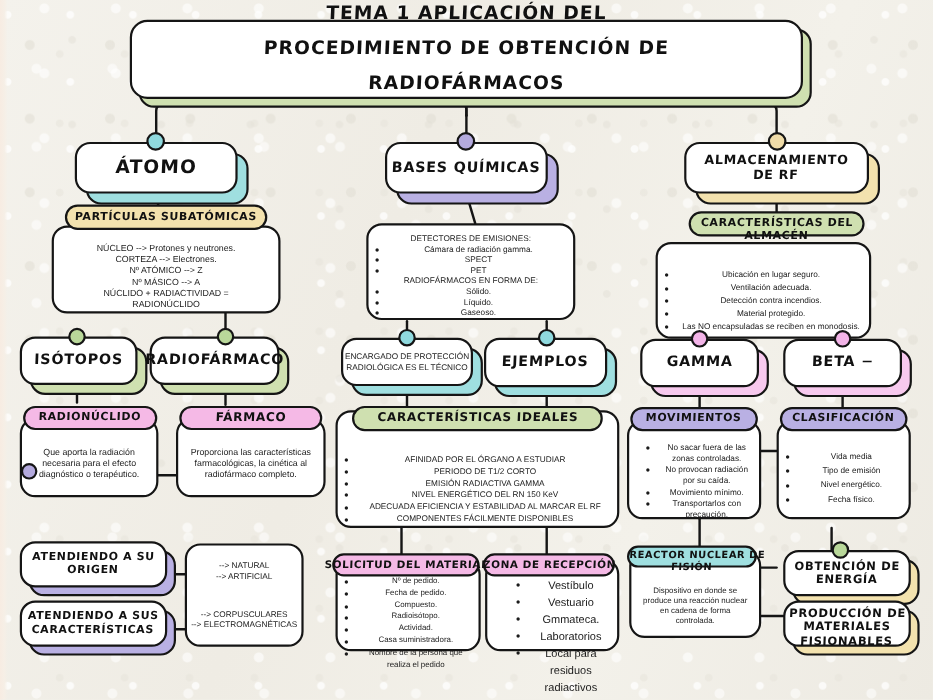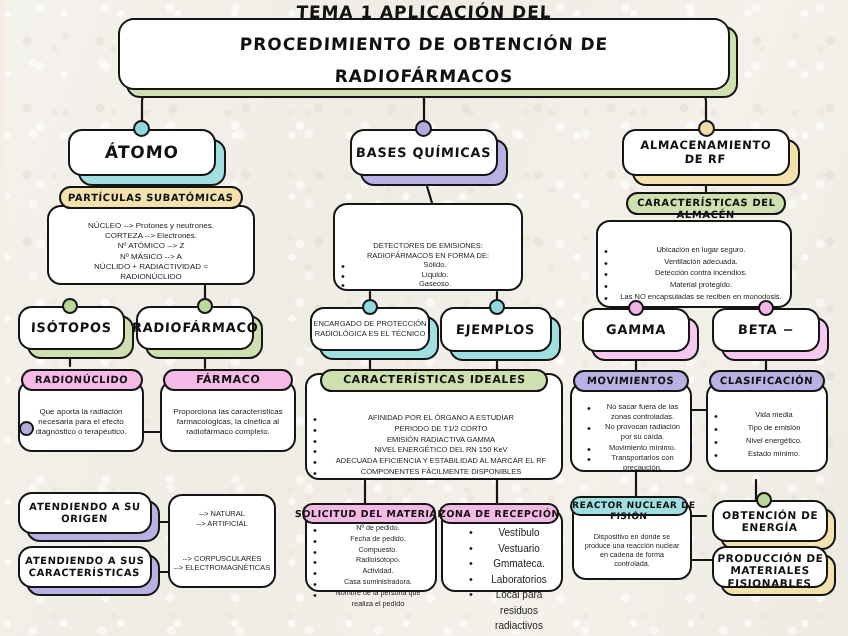--- a/index.html
+++ b/index.html
@@ -259,23 +259,28 @@
 
 <div class="node" style="left:350px;top:129px;width:148px;height:47px;">
   <div class="shadow" style="left:10px;top:10px;right:-10px;bottom:-10px;background:#b9b0e3;"></div>
   <div class="card">
     <span class="hand" style="font-size:13px;">BASES QUÍMICAS</span>
   </div>
 </div>
 <div class="dot" style="left:415px;top:120px;width:17px;height:17px;background:#b4aade;"></div>
 
 <div class="node" style="left:333px;top:203px;width:190px;height:88px;">
-  <div class="card" style="align-items:flex-end;">
+  <div class="card" style="align-items:flex-start;">
     <div style="width:100%;padding-top:7px;">
       <div class="body" style="font-size:7.5px;">DETECTORES DE EMISIONES:</div>
+      <ul class="blist body" style="font-size:7.5px;">
+        <li class="b">Cámara de radiación gamma.</li>
+        <li class="b">SPECT</li>
+        <li class="b">PET</li>
+      </ul>
       <div class="body" style="font-size:7.5px;">RADIOFÁRMACOS EN FORMA DE:</div>
       <ul class="blist body" style="font-size:7.5px;">
         <li class="b">Sólido.</li>
         <li class="b">Líquido.</li>
         <li class="b">Gaseoso.</li>
       </ul>
     </div>
   </div>
 </div>
 
@@ -404,21 +409,21 @@
 <div class="pill" style="left:573px;top:370px;width:116px;height:22px;background:#b9b0e3;">
   <span class="hand" style="font-size:10px;">MOVIMIENTOS</span>
 </div>
 
 <div class="node" style="left:706px;top:382px;width:122px;height:90px;">
   <div class="card" style="align-items:flex-start;">
     <ul class="blist body" style="font-size:7.5px;width:100%;padding-top:24px;line-height:1.75;">
       <li class="b">Vida media</li>
       <li class="b">Tipo de emisión</li>
       <li class="b">Nivel energético.</li>
-      <li class="b">Estado mínimo.</li>
+      <li class="b">Fecha físico.</li>
     </ul>
   </div>
 </div>
 <div class="pill" style="left:709px;top:370px;width:116px;height:22px;background:#b9b0e3;">
   <span class="hand" style="font-size:10px;">CLASIFICACIÓN</span>
 </div>
 
 <div class="node" style="left:572px;top:500px;width:120px;height:80px;">
   <div class="card">
     <span class="body" style="font-size:7.2px;padding:22px 9px 2px 9px;">Dispositivo en donde se produce una reacción nuclear en cadena de forma controlada.</span>

